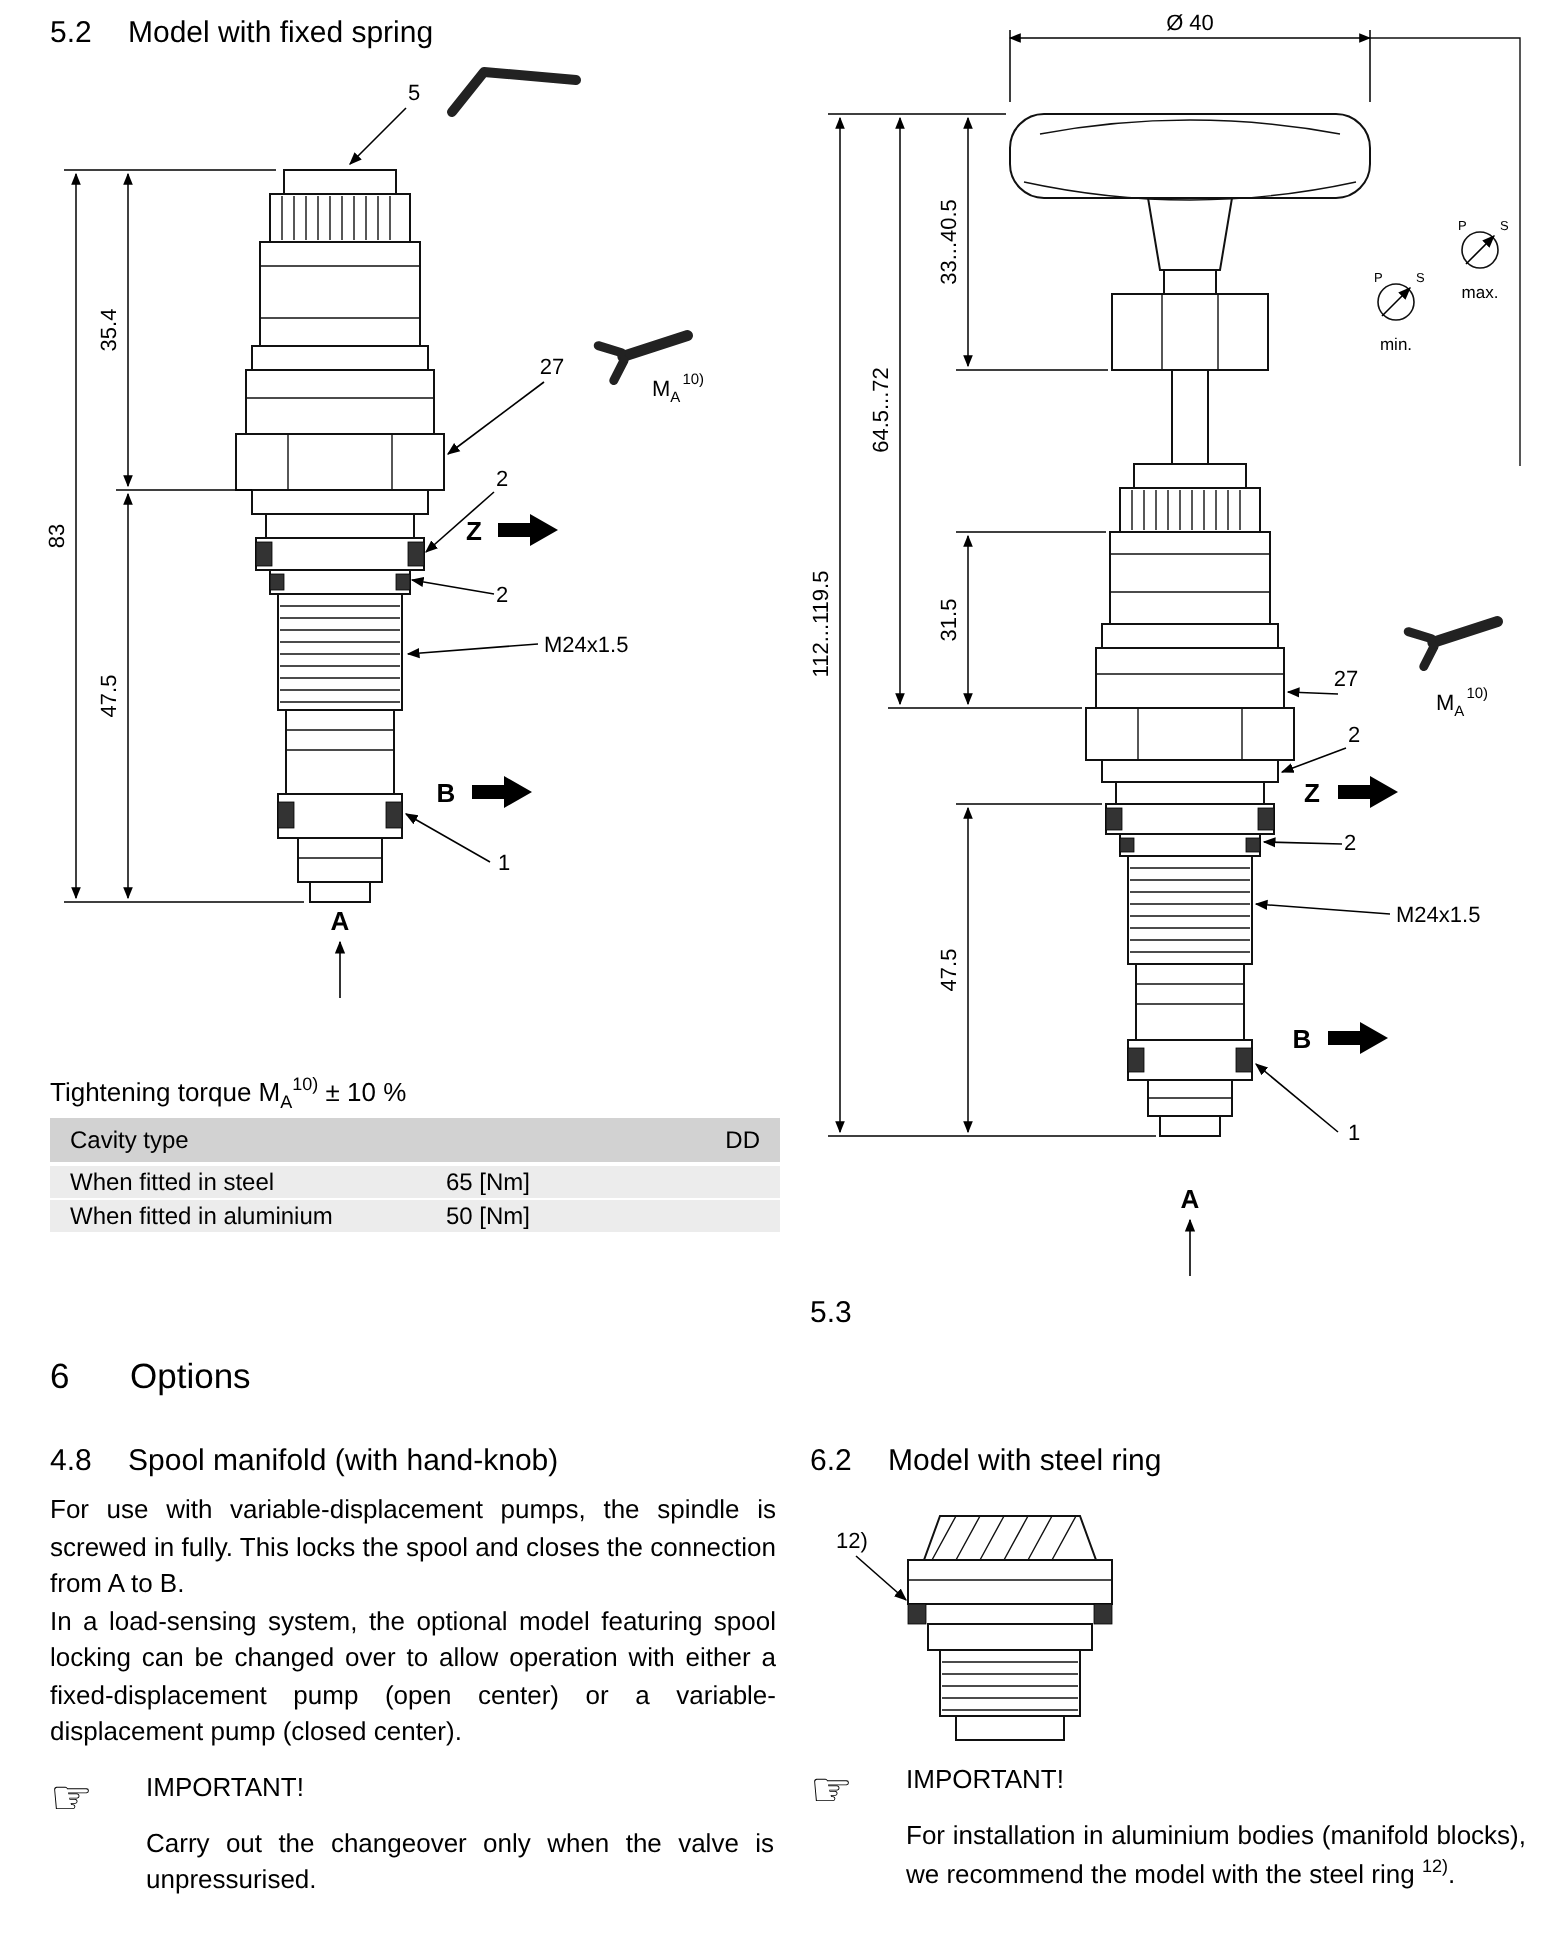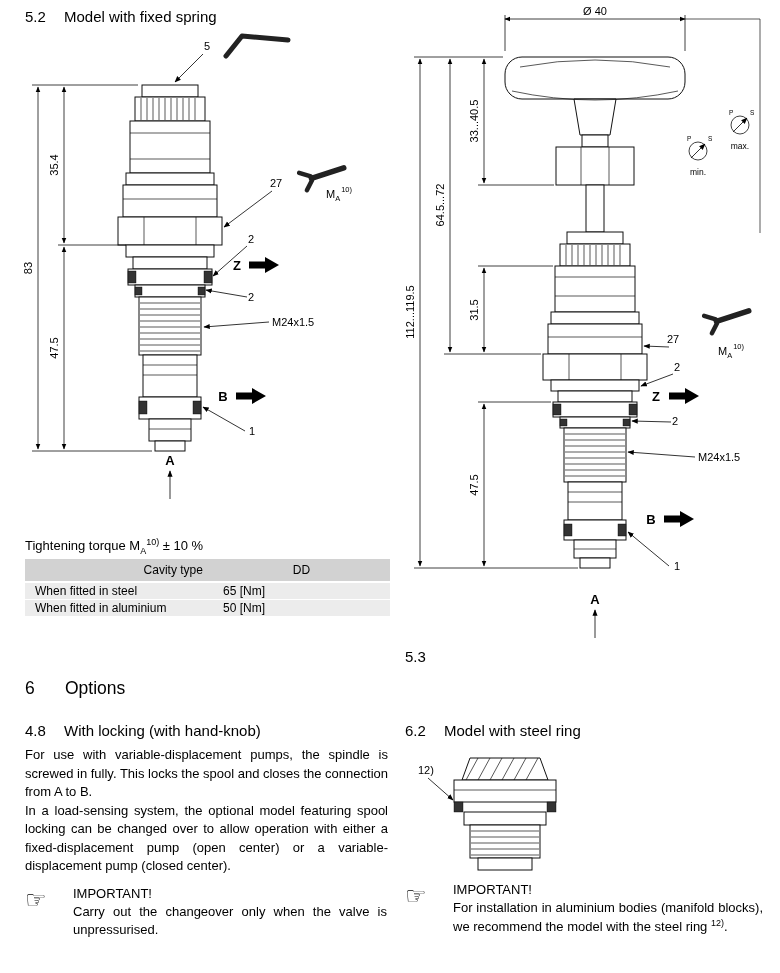--- a/index.html
+++ b/index.html
@@ -11,27 +11,27 @@
   .abs{position:absolute}
   .sec-head{display:flex;align-items:flex-end;font-size:15px;white-space:nowrap}
   .sec-head .num{display:inline-block;width:39px;flex:0 0 39px}
   .sec-head.big{font-size:17.5px}
   .sec-head.big .num{width:40px;flex-basis:40px}
   .caption{font-size:13px}
   sub{font-size:9px}
   sup{font-size:9px;vertical-align:super}
   .body-text{font-size:13px;line-height:1.43;text-align:justify}
   table.torque{border-collapse:collapse;width:365px;font-size:12px;table-layout:fixed}
-  table.torque th{background:#d2d2d2;font-weight:normal;text-align:right;padding:4px 10px;border-bottom:2px solid #fff}
-  table.torque th.dd{text-align:center}
+  table.torque th{background:#d2d2d2;font-weight:normal;text-align:left;padding:4px 10px;border-bottom:2px solid #fff}
+  table.torque th.dd{text-align:right}
   table.torque td{background:#ececec;padding:1px 10px;border-bottom:1.5px solid #fff}
   table.torque td.center{}
   .note{display:flex;gap:10px}
   .note-icon{flex:0 0 38px;font-size:24px;line-height:1;padding-top:2px}
-  .note-title{font-size:13px;margin-bottom:2px}
+  .note-title{font-size:13px;margin-bottom:12px}
   .note-text{font-size:13px;line-height:1.35;text-align:justify}
   
   svg{display:block}
   svg text{font-size:11px;fill:#000;font-family:"Liberation Sans","DejaVu Sans",sans-serif}
   svg text.port{font-size:13px;font-weight:bold}
   svg text.tiny{font-size:6.5px}
   svg text.smal{font-size:8.5px}
   svg tspan.sb{font-size:7.5px}
   .outl > *{stroke:#111;fill:#fff;stroke-width:1}
   .det > *{stroke:#111;fill:none;stroke-width:0.7}
@@ -279,21 +279,21 @@
   <span class="num">5.3</span>
 </div>
 
 <div class="sec-head big abs" style="left:25px;top:678px">
   <span class="num">6</span>
   <span>Options</span>
 </div>
 
 <div class="sec-head abs" style="left:25px;top:722px">
   <span class="num">4.8</span>
-  <span>With locking (with hand-knob)</span>
+  <span>Spool manifold (with hand-knob)</span>
 </div>
 
 <div class="body-text abs" style="left:25px;top:746px;width:363px">
   <div>For use with variable-displacement pumps, the spindle is screwed in fully. This locks the spool and closes the connection from A to B.</div>
   <div>In a load-sensing system, the optional model featuring spool locking can be changed over to allow operation with either a fixed-displacement pump (open center) or a variable-displacement pump (closed center).</div>
 </div>
 
 <div class="note abs" style="left:25px;top:886px;width:362px">
   <div class="note-icon">☞</div>
   <div class="note-body">

